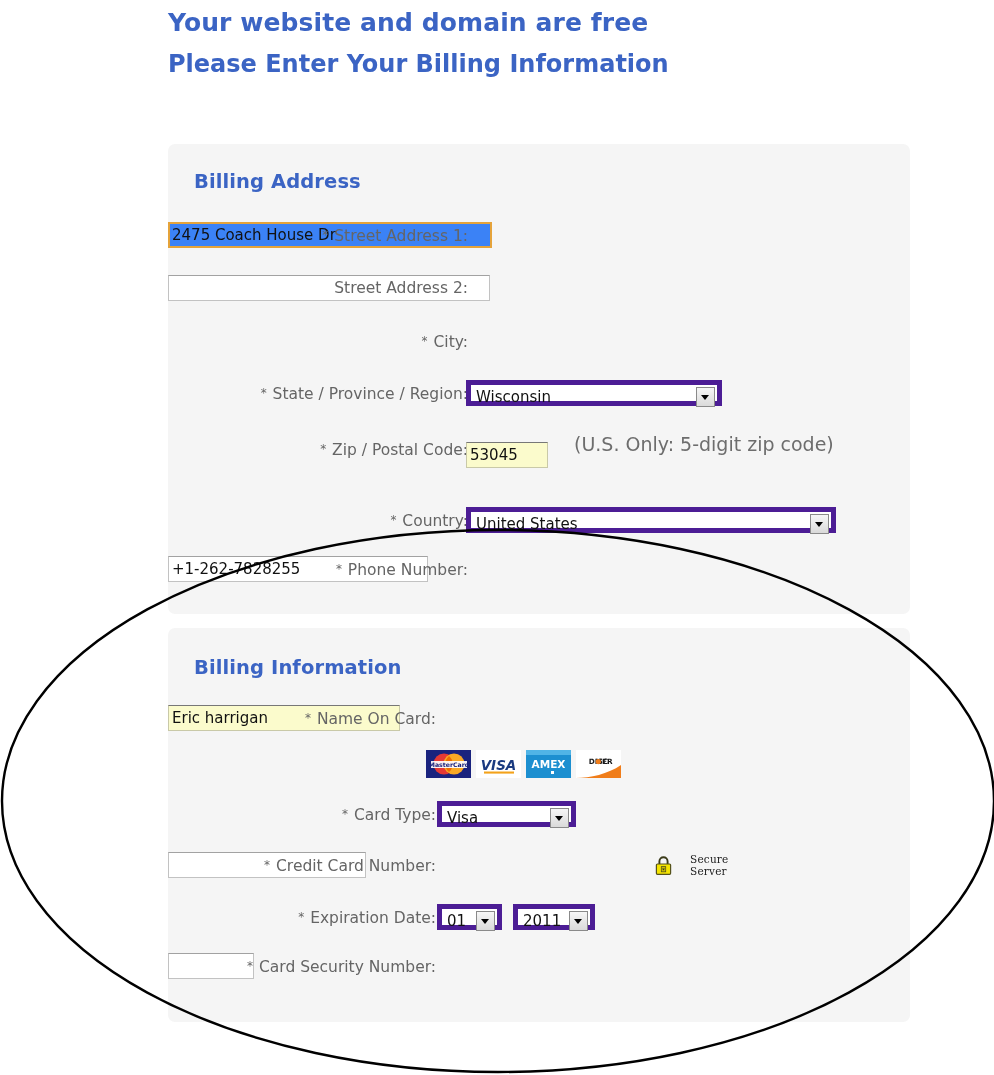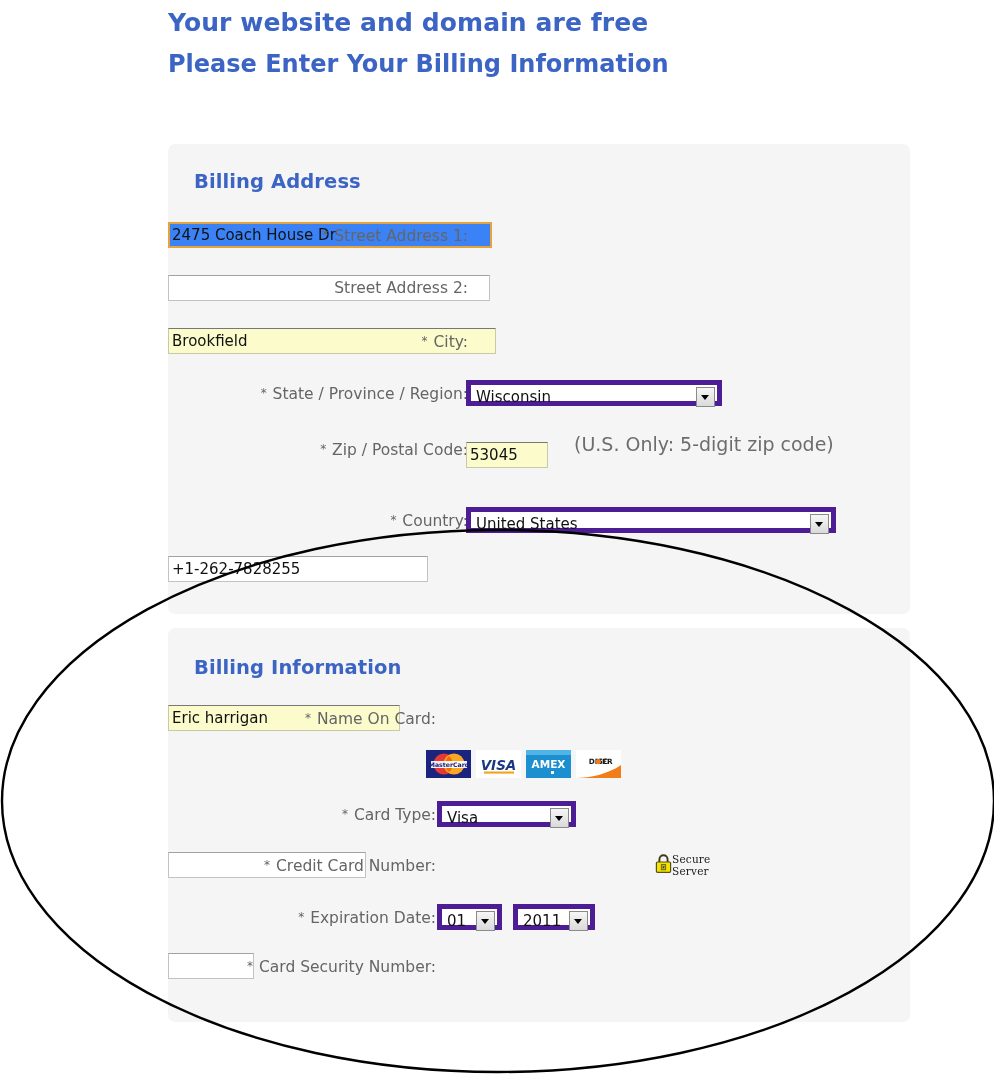--- a/index.html
+++ b/index.html
@@ -178,22 +178,22 @@
   }
   .cardlogo {
     height: 28px;
     display: block;
   }
 
   
   .secure {
     position: absolute;
     display: flex;
-    align-items: flex-start;
-    gap: 0;
+    align-items: center;
+    gap: 18px;
   }
   .secure .txt {
     font-family: "DejaVu Serif", "Liberation Serif", serif;
     font-size: 10.5px;
     color: #1a1a1a;
     line-height: 11.5px;
     letter-spacing: 0.2px;
   }
 
   
@@ -222,21 +222,20 @@
     <input type="text" class="focused" style="left: 298px; width: 324px;" value="2475 Coach House Dr">
   </div>
 
   <div class="row" style="top:131px">
     <div class="lbl" style="right:442px">Street Address 2:</div>
     <input type="text" class="plain" style="left: 298px; width: 322px;" value="">
   </div>
 
   <div class="row" style="top:184px">
     <div class="lbl" style="right:442px"><span class="star">*</span> <span>City:</span></div>
-    <input type="text" class="filled" style="left: 298px; width: 328px;" value="Brookfield">
   </div>
 
   <div class="row" style="top:236px">
     <div class="lbl" style="right:442px"><span class="star">*</span> <span>State / Province / Region:</span></div>
     <div class="sel" style="position:absolute; left:298px; width:256px;">
       <span class="sel-text">Wisconsin</span>
       <span class="sel-btn"></span>
     </div>
   </div>
 
@@ -248,20 +247,21 @@
 
   <div class="row" style="top:363px">
     <div class="lbl" style="right:442px"><span class="star">*</span> <span>Country:</span></div>
     <div class="sel" style="position:absolute; left:298px; width:370px;padding-left:16px;">
       <span class="sel-text">United States</span>
       <span class="sel-btn"></span>
     </div>
   </div>
 
   <div class="row" style="top:412px">
+    <div class="lbl" style="right:442px"><span class="star">*</span> <span>Phone Number:</span></div>
     <input type="text" class="plain" style="left: 298px; width: 260px;" value="+1-262-7828255">
   </div>
 </div>
 
 <div class="panel" id="panel-billing">
   <div class="panel-title">Billing Information</div>
 
   <div class="row" style="top:77px">
     <div class="lbl" style="right:474px"><span class="star">*</span> <span>Name On Card:</span></div>
     <input type="text" class="filled" style="left: 270px; width: 232px;" value="Eric harrigan">

